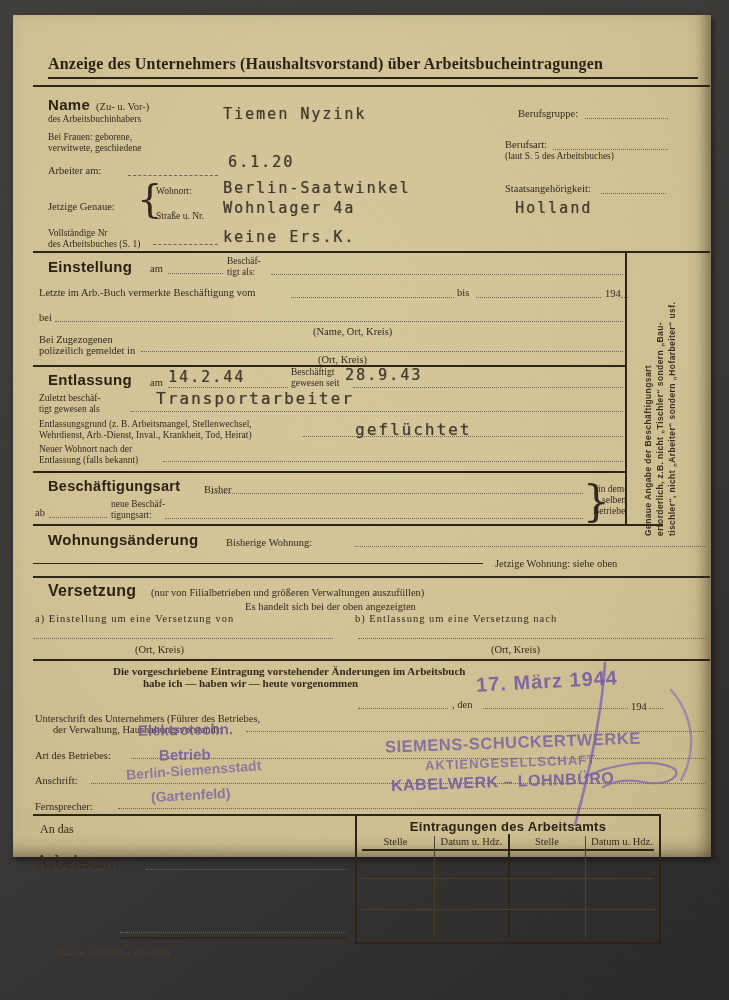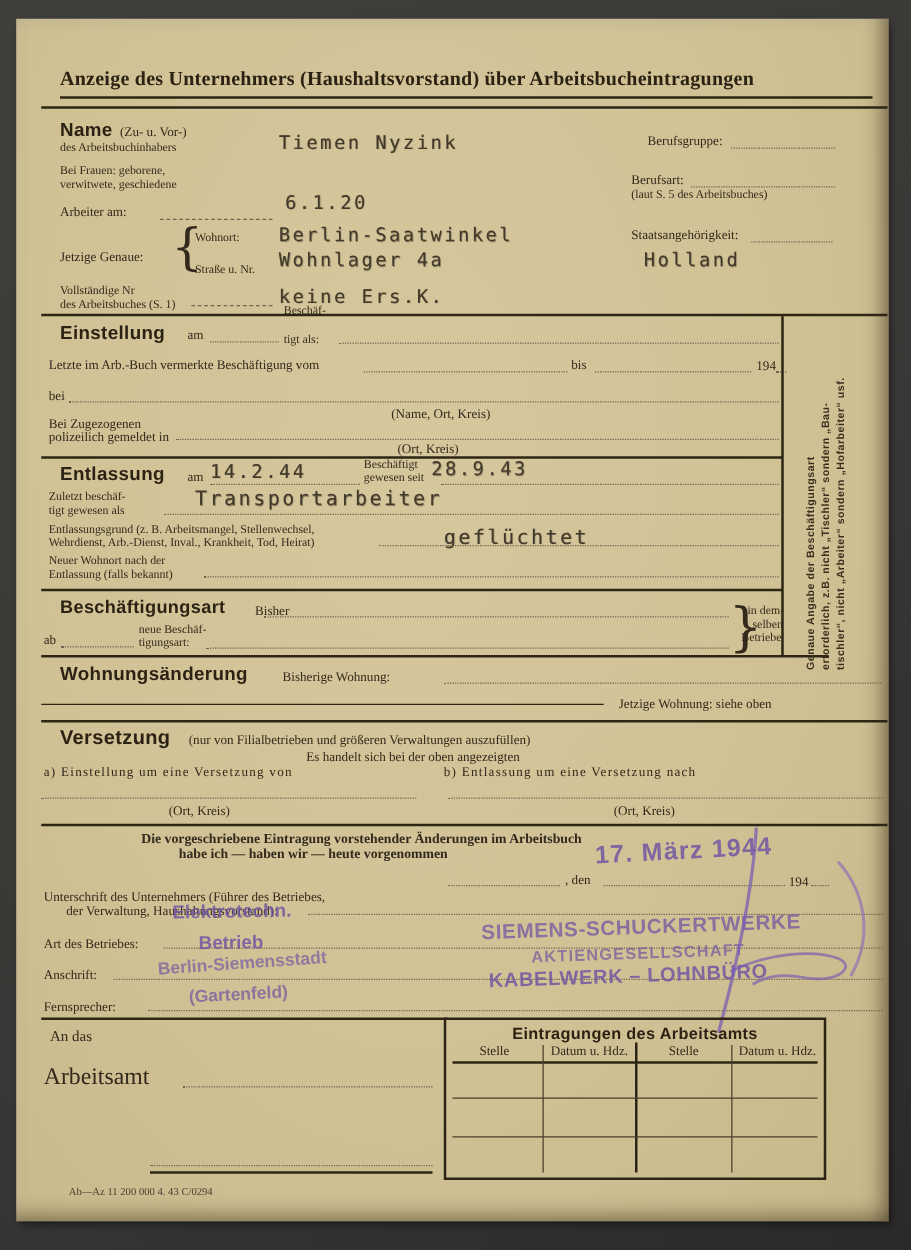--- a/index.html
+++ b/index.html
@@ -1,17 +1,17 @@
 <!DOCTYPE html>
 <html><head>
 <meta charset="utf-8">
 <style>
   html,body{margin:0;padding:0;background:#2f2d2b;}
   #stage{position:relative;width:729px;height:1000px;background:linear-gradient(145deg,#413f3c 0%,#3a3836 55%,#2c2a28 100%);overflow:hidden;font-family:"Liberation Serif",serif;}
-  #paper{position:absolute;left:13px;top:15px;width:698px;height:962px;
+  #paper{position:absolute;left:13px;top:15px;width:698px;height:842px;
     background:radial-gradient(ellipse at 45% 35%, #d6c89d 0%, #d0c295 55%, #c7b88a 100%);
     box-shadow:inset -12px 0 16px -7px rgba(45,33,14,.5), inset 0 -12px 16px -7px rgba(45,33,14,.4), inset 3px 3px 10px -4px rgba(255,252,240,.35), 2px 3px 6px rgba(0,0,0,.5);}
   .lbl{position:absolute;color:#33291c;font-size:10.5px;line-height:1.15;white-space:nowrap;}
   .sm{font-size:9.5px;}
   .xs{font-size:8.5px;}
   .hdr{position:absolute;font-family:"Liberation Sans",sans-serif;font-weight:bold;color:#2c2213;white-space:nowrap;letter-spacing:.3px;}
   .serifb{font-family:"Liberation Serif",serif;font-weight:bold;}
   .typed{position:absolute;font-family:"DejaVu Sans Mono",monospace;color:#42392a;white-space:nowrap;letter-spacing:2px;text-shadow:.5px .4px .7px rgba(66,57,42,.55);}
   .stamp{position:absolute;font-family:"Liberation Sans",sans-serif;font-weight:bold;color:#6e53a3;white-space:nowrap;opacity:.82;}
   .dl{position:absolute;height:0;border-bottom:1.4px dotted #6f6450;}
@@ -61,21 +61,21 @@
     <div class="lbl sm" style="left:35px;top:213px;">Vollständige Nr</div>
     <div class="lbl sm" style="left:35px;top:224px;">des Arbeitsbuches (S. 1)</div>
     <div class="dl" style="left:140px;top:229px;width:65px;border-bottom-style:dashed;border-bottom-width:1px;"></div>
     <div class="typed" style="left:210px;top:213px;font-size:15px;">keine Ers.K.</div>
 
     <div class="rule" style="left:20px;top:236px;width:677px;height:2.2px;"></div>
 
     <div class="hdr" style="left:35px;top:243px;font-size:15px;">Einstellung</div>
     <div class="lbl" style="left:137px;top:248px;">am</div>
     <div class="dl" style="left:155px;top:258px;width:55px;"></div>
-    <div class="lbl sm" style="left:214px;top:229px;">Beschäf-</div>
+    <div class="lbl sm" style="left:214px;top:241px;">Beschäf-</div>
     <div class="lbl sm" style="left:214px;top:252px;">tigt als:</div>
     <div class="dl" style="left:258px;top:259px;width:352px;"></div>
 
     <div class="lbl" style="left:26px;top:272px;">Letzte im Arb.-Buch vermerkte Beschäftigung vom</div>
     <div class="dl" style="left:278px;top:282px;width:163px;"></div>
     <div class="lbl" style="left:444px;top:272px;">bis</div>
     <div class="dl" style="left:463px;top:282px;width:125px;"></div>
     <div class="lbl" style="left:592px;top:273px;">194</div>
     <div class="dl" style="left:608px;top:282px;width:8px;"></div>
 

